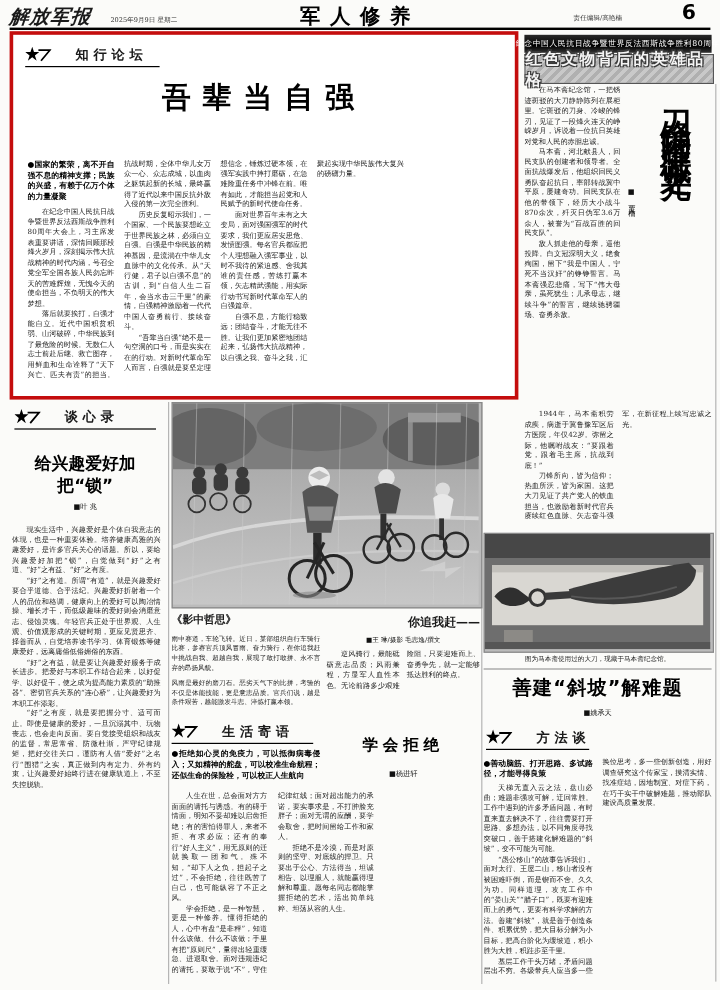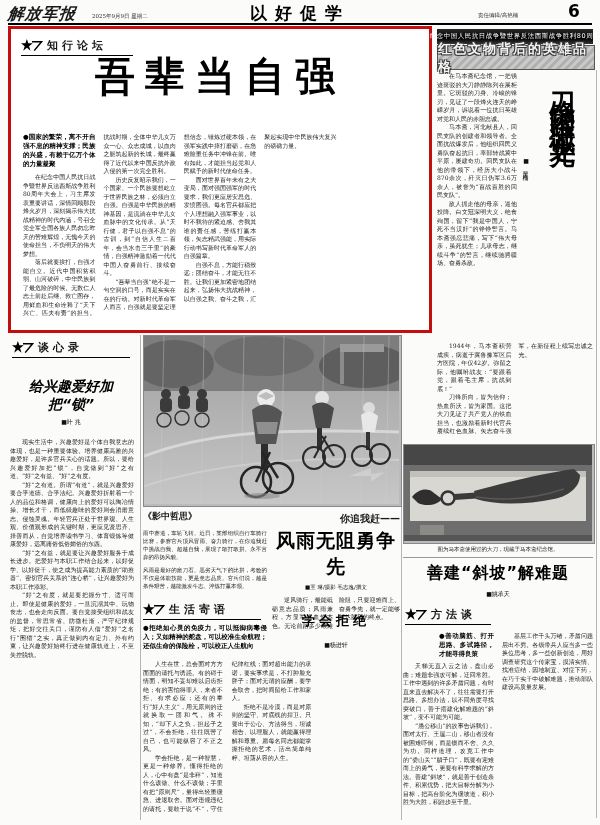--- a/index.html
+++ b/index.html
@@ -8,21 +8,21 @@
     font-family:"DejaVu Serif","Liberation Serif",serif;color:#1a1a1a;
     overflow:hidden;
   }
   .abs{position:absolute;}
   .tiny{font-size:6px;line-height:8.5px;text-align:justify;color:#222;}
   .tiny p{margin:0;text-indent:2em;}
   .lead{font-weight:bold;font-size:6.5px;line-height:9px;text-align:justify;color:#000;}
   .cols{column-fill:auto;overflow:hidden;}
   .rule{background:#000;}
   .vrule{position:absolute;width:1px;background:#b5b5b5;}
-  .sec-label{display:flex;align-items:flex-end;gap:4px;border-bottom:1.5px solid #000;padding-bottom:2px;}
+  .sec-label{display:flex;align-items:flex-end;gap:20px;border-bottom:1.5px solid #000;padding-bottom:2px;}
   .sec-label .txt{font-family:"DejaVu Sans",sans-serif;font-weight:bold;font-size:11px;letter-spacing:4px;white-space:nowrap;}
   .sec-icon{width:22px;height:15px;flex:0 0 auto;}
   .headline{font-family:"DejaVu Sans",sans-serif;font-weight:bold;text-align:center;color:#000;}
   .byline{text-align:center;font-size:6px;color:#111;}
   .v-head{writing-mode:vertical-rl;text-orientation:upright;font-family:"DejaVu Sans",sans-serif;
           font-weight:bold;font-size:26px;line-height:1;letter-spacing:7px;color:#000;}
   .v-byline{writing-mode:vertical-rl;text-orientation:upright;font-size:6px;letter-spacing:2px;color:#111;}
   .banner-bar{background:linear-gradient(#2a2a2a,#000 60%,#333);color:#fff;
       font-size:6.5px;display:flex;align-items:center;justify-content:center;letter-spacing:0.5px;
       font-family:"DejaVu Sans",sans-serif;white-space:nowrap;}
@@ -33,36 +33,36 @@
   .caption{font-size:5.5px;line-height:8px;text-align:justify;color:#222;}
   .photo-frame{border:1px solid #888;background:#bbb;}
   .masthead-logo{font-style:italic;font-weight:bold;font-size:16px;transform:skewX(-6deg);letter-spacing:1px;}
   .kicker{font-family:"DejaVu Sans",sans-serif;font-weight:bold;}
 </style>
 </head>
 <body>
 
 <div class="abs masthead-logo" style="left:8px;top:4px;width:80px;height:20px;">解放军报</div>
 <div class="abs" style="left:92px;top:13px;font-size:5.5px;color:#333;">2025年9月9日 星期二</div>
-<div class="abs headline" style="left:220px;top:2px;width:160px;font-size:17px;letter-spacing:8px;">以好促学</div>
+<div class="abs headline" style="left:220px;top:2px;width:160px;font-size:17px;letter-spacing:8px;">军人修养</div>
 <div class="abs" style="left:478px;top:12px;font-size:5.5px;color:#333;">责任编辑/高艳楠</div>
 <div class="abs headline" style="left:560px;top:1px;width:28px;font-size:17px;">6</div>
 <div class="abs rule" style="left:8px;top:23px;width:584px;height:1.5px;"></div>
 
 <div class="vrule" style="left:596px;top:70px;height:748px;"></div>
 
 <div class="abs" style="left:8px;top:26px;width:418px;height:301px;border:3px solid #c40d0d;background:#fff;">
   <div class="sec-label" style="position:absolute;left:10px;top:9px;width:112px;">
     <svg class="sec-icon" viewBox="0 0 30 20">
       <path d="M8 1 L10 7 L16 7 L11 11 L13 17 L8 13 L3 17 L5 11 L0 7 L6 7 Z" fill="#000"></path>
       <path d="M15 5 L28 5 L18 17" fill="none" stroke="#000" stroke-width="2"></path>
     </svg>
     <span class="txt">知行论坛</span>
   </div>
-  <div class="headline" style="position:absolute;left:0;top:20px;width:100%;font-size:40px;letter-spacing:10px;">吾辈当自强</div>
+  <div class="headline" style="position:absolute;left:0;top:36px;width:100%;font-size:24px;letter-spacing:10px;">吾辈当自强</div>
   <div class="tiny cols" style="position:absolute;left:12px;top:104px;width:394px;height:186px;column-count:5;column-gap:8px;">
     <div class="lead" style="margin-bottom:4px;">●国家的繁荣，离不开自强不息的精神支撑；民族的兴盛，有赖于亿万个体的力量凝聚</div>
     <div>
         <p>在纪念中国人民抗日战争暨世界反法西斯战争胜利80周年大会上，习主席发表重要讲话，深情回顾那段烽火岁月，深刻揭示伟大抗战精神的时代内涵，号召全党全军全国各族人民勿忘昨天的苦难辉煌，无愧今天的使命担当，不负明天的伟大梦想。</p>
         <p>落后就要挨打，自强才能自立。近代中国积贫积弱、山河破碎，中华民族到了最危险的时候。无数仁人志士前赴后继、救亡图存，用鲜血和生命诠释了“天下兴亡、匹夫有责”的担当。抗战时期，全体中华儿女万众一心、众志成城，以血肉之躯筑起新的长城，最终赢得了近代以来中国反抗外敌入侵的第一次完全胜利。</p>
         <p>历史反复昭示我们，一个国家、一个民族要想屹立于世界民族之林，必须自立自强。自强是中华民族的精神基因，是流淌在中华儿女血脉中的文化传承。从“天行健，君子以自强不息”的古训，到“自信人生二百年，会当水击三千里”的豪情，自强精神激励着一代代中国人奋勇前行、接续奋斗。</p>
         <p>“吾辈当自强”绝不是一句空洞的口号，而是实实在在的行动。对新时代革命军人而言，自强就是要坚定理想信念，锤炼过硬本领，在强军实践中摔打磨砺，在急难险重任务中冲锋在前。唯有如此，才能担当起党和人民赋予的新时代使命任务。</p>
         <p>面对世界百年未有之大变局，面对强国强军的时代要求，我们更应居安思危、发愤图强。每名官兵都应把个人理想融入强军事业，以时不我待的紧迫感、舍我其谁的责任感，苦练打赢本领，矢志精武强能，用实际行动书写新时代革命军人的自强篇章。</p>
         <p>自强不息，方能行稳致远；团结奋斗，才能无往不胜。让我们更加紧密地团结起来，弘扬伟大抗战精神，以自强之我、奋斗之我，汇聚起实现中华民族伟大复兴的磅礴力量。</p>
       </div>
@@ -111,39 +111,39 @@
 <div class="abs headline" style="left:403px;top:563px;width:190px;font-size:16px;letter-spacing:1px;">善建“斜坡”解难题</div>
 <div class="abs byline" style="left:403px;top:590px;width:190px;">■姚承天</div>
 <div class="sec-label abs" style="left:405px;top:607px;width:86px;">
   <svg class="sec-icon" viewBox="0 0 30 20">
     <path d="M8 1 L10 7 L16 7 L11 11 L13 17 L8 13 L3 17 L5 11 L0 7 L6 7 Z" fill="#000"></path>
     <path d="M15 5 L28 5 L18 17" fill="none" stroke="#000" stroke-width="2"></path>
   </svg>
   <span class="txt">方法谈</span>
 </div>
 <div class="tiny cols" style="position:absolute;left:403px;top:632px;width:190px;height:188px;column-count:2;column-gap:8px;">
-  <div class="lead" style="margin-bottom:3px;padding-left:36px;">●善动脑筋、打开思路、多试路径，才能寻得良策</div>
+  <div class="lead" style="margin-bottom:3px;">●善动脑筋、打开思路、多试路径，才能寻得良策</div>
   <div>
       <p>天梯无直入云之法，盘山必曲；难题非强攻可解，迂回常胜。工作中遇到的许多矛盾问题，有时直来直去解决不了，往往需要打开思路、多想办法，以不同角度寻找突破口，善于搭建化解难题的“斜坡”，变不可能为可能。</p>
       <p>“愚公移山”的故事告诉我们，面对太行、王屋二山，移山者没有被困难吓倒，而是锲而不舍、久久为功。同样道理，攻克工作中的“娄山关”“腊子口”，既要有迎难而上的勇气，更要有科学求解的方法。善建“斜坡”，就是善于创造条件、积累优势，把大目标分解为小目标，把高台阶化为缓坡道，积小胜为大胜，积跬步至千里。</p>
       <p>基层工作千头万绪，矛盾问题层出不穷。各级带兵人应当多一些换位思考，多一些创新创造，用好调查研究这个传家宝，摸清实情、找准症结，因地制宜、对症下药，在巧干实干中破解难题，推动部队建设高质量发展。</p>
     </div>
 </div>
 
 <div class="vrule" style="left:140px;top:335px;height:485px;"></div>
 <div class="vrule" style="left:401px;top:335px;height:485px;"></div>
 
 <div class="sec-label abs" style="left:12px;top:340px;width:118px;">
   <svg class="sec-icon" viewBox="0 0 30 20">
     <path d="M8 1 L10 7 L16 7 L11 11 L13 17 L8 13 L3 17 L5 11 L0 7 L6 7 Z" fill="#000"></path>
     <path d="M15 5 L28 5 L18 17" fill="none" stroke="#000" stroke-width="2"></path>
   </svg>
   <span class="txt">谈心录</span>
 </div>
-<div class="abs headline" style="left:6px;top:378px;width:130px;font-size:14px;font-style:italic;">给兴趣爱好加把“锁”</div>
+<div class="abs headline" style="left:6px;top:378px;width:130px;font-size:14px;">给兴趣爱好加把“锁”</div>
 <div class="abs byline" style="left:6px;top:418px;width:130px;">■叶 兆</div>
 <div class="abs" style="left:10px;top:438px;width:124px;height:382px;overflow:hidden;">
   <div class="tiny">
       <p>现实生活中，兴趣爱好是个体自我意志的体现，也是一种重要体验。培养健康高雅的兴趣爱好，是许多官兵关心的话题。所以，要给兴趣爱好加把“锁”，自觉做到“好”之有道、“好”之有益、“好”之有度。</p>
       <p>“好”之有道。所谓“有道”，就是兴趣爱好要合乎道德、合乎法纪。兴趣爱好折射着一个人的品位和格调，健康向上的爱好可以陶冶情操、增长才干，而低级趣味的爱好则会消磨意志、侵蚀灵魂。年轻官兵正处于世界观、人生观、价值观形成的关键时期，更应见贤思齐、择善而从，自觉培养读书学习、体育锻炼等健康爱好，远离庸俗低俗媚俗的东西。</p>
       <p>“好”之有益，就是要让兴趣爱好服务于成长进步。把爱好与本职工作结合起来，以好促学、以好促干，使之成为提高能力素质的“助推器”、密切官兵关系的“连心桥”，让兴趣爱好为本职工作添彩。</p>
       <p>“好”之有度，就是要把握分寸、适可而止。即使是健康的爱好，一旦沉溺其中、玩物丧志，也会走向反面。要自觉接受组织和战友的监督，常思常省、防微杜渐，严守纪律规矩，把好交往关口，谨防有人借“爱好”之名行“围猎”之实，真正做到内有定力、外有约束，让兴趣爱好始终行进在健康轨道上，不至失控脱轨。</p>
     </div>
 </div>
 
@@ -222,21 +222,20 @@
 
 <div class="abs" style="left:143px;top:510px;width:124px;height:88px;overflow:hidden;">
   <div class="kicker" style="font-size:9px;margin-bottom:3px;">《影中哲思》</div>
   <div class="caption">
       <p>雨中赛道，车轮飞转。近日，某部组织自行车骑行比赛，参赛官兵顶风冒雨、奋力骑行，在你追我赶中挑战自我、超越自我，展现了敢打敢拼、永不言弃的昂扬风貌。</p>
       <p>风雨是最好的磨刀石。恶劣天气下的比拼，考验的不仅是体能技能，更是意志品质。官兵们说，越是条件艰苦，越能激发斗志、淬炼打赢本领。</p>
     </div>
 </div>
 <div class="abs" style="left:272px;top:512px;width:128px;height:88px;">
   <div class="kicker" style="text-align:right;font-size:10px;">你追我赶——</div>
-  <div class="headline" style="font-size:19px;margin-top:2px;letter-spacing:1px;">风雨无阻勇争先</div>
   <div class="byline" style="margin-top:4px;font-size:5.5px;">■王 琳/摄影 毛志逸/撰文</div>
   <div class="tiny cols" style="margin-top:5px;height:34px;column-count:2;column-gap:6px;">
       <p>逆风骑行，最能砥砺意志品质；风雨兼程，方显军人血性本色。无论前路多少艰难险阻，只要迎难而上、奋勇争先，就一定能够抵达胜利的终点。</p>
     </div>
 </div>
 
 <div class="sec-label abs" style="left:143px;top:602px;width:118px;">
   <svg class="sec-icon" viewBox="0 0 30 20">
     <path d="M8 1 L10 7 L16 7 L11 11 L13 17 L8 13 L3 17 L5 11 L0 7 L6 7 Z" fill="#000"></path>
     <path d="M15 5 L28 5 L18 17" fill="none" stroke="#000" stroke-width="2"></path>

